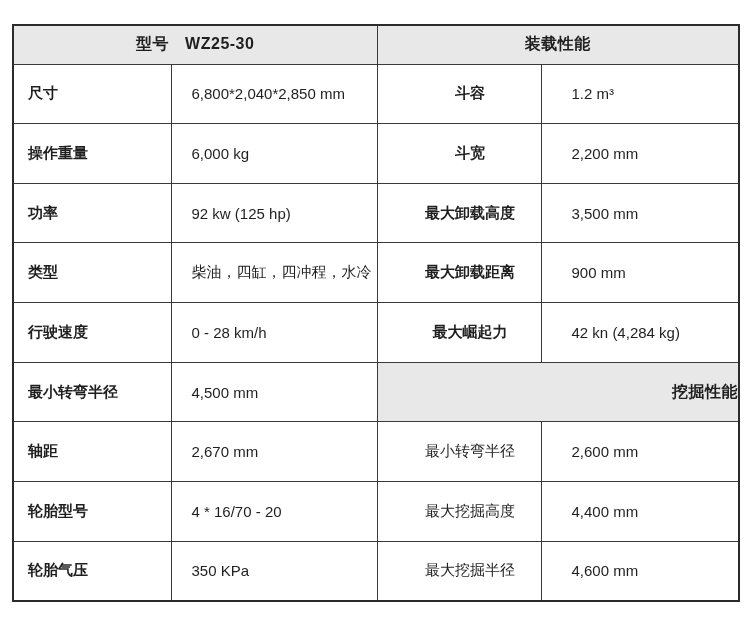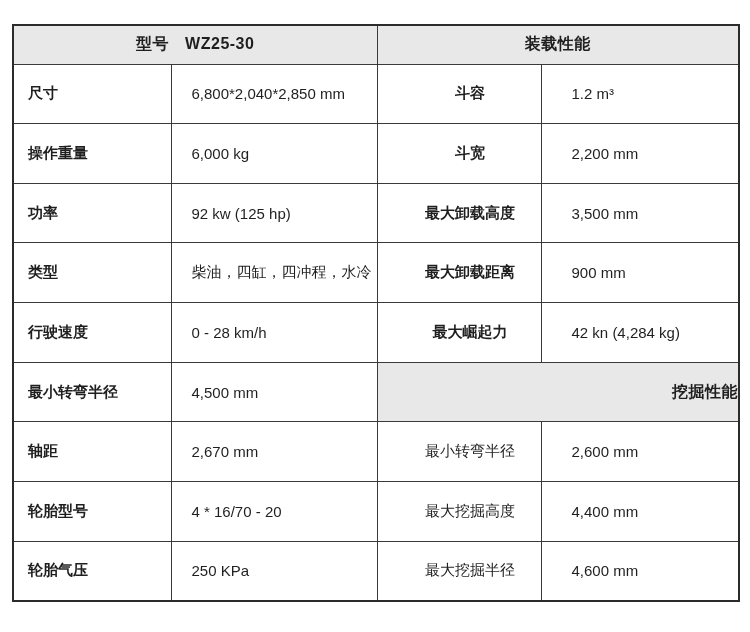--- a/index.html
+++ b/index.html
@@ -114,19 +114,19 @@
         <td class="rval">2,600 mm</td>
       </tr>
       <tr>
         <td class="lbl">轮胎型号</td>
         <td class="val">4 * 16/70 - 20</td>
         <td class="rlbl reg">最大挖掘高度</td>
         <td class="rval">4,400 mm</td>
       </tr>
       <tr>
         <td class="lbl">轮胎气压</td>
-        <td class="val">250 KPa</td>
+        <td class="val">350 KPa</td>
         <td class="rlbl reg">最大挖掘半径</td>
         <td class="rval">4,600 mm</td>
       </tr>
     </tbody>
   </table>
 </div>
 
 </body></html>

